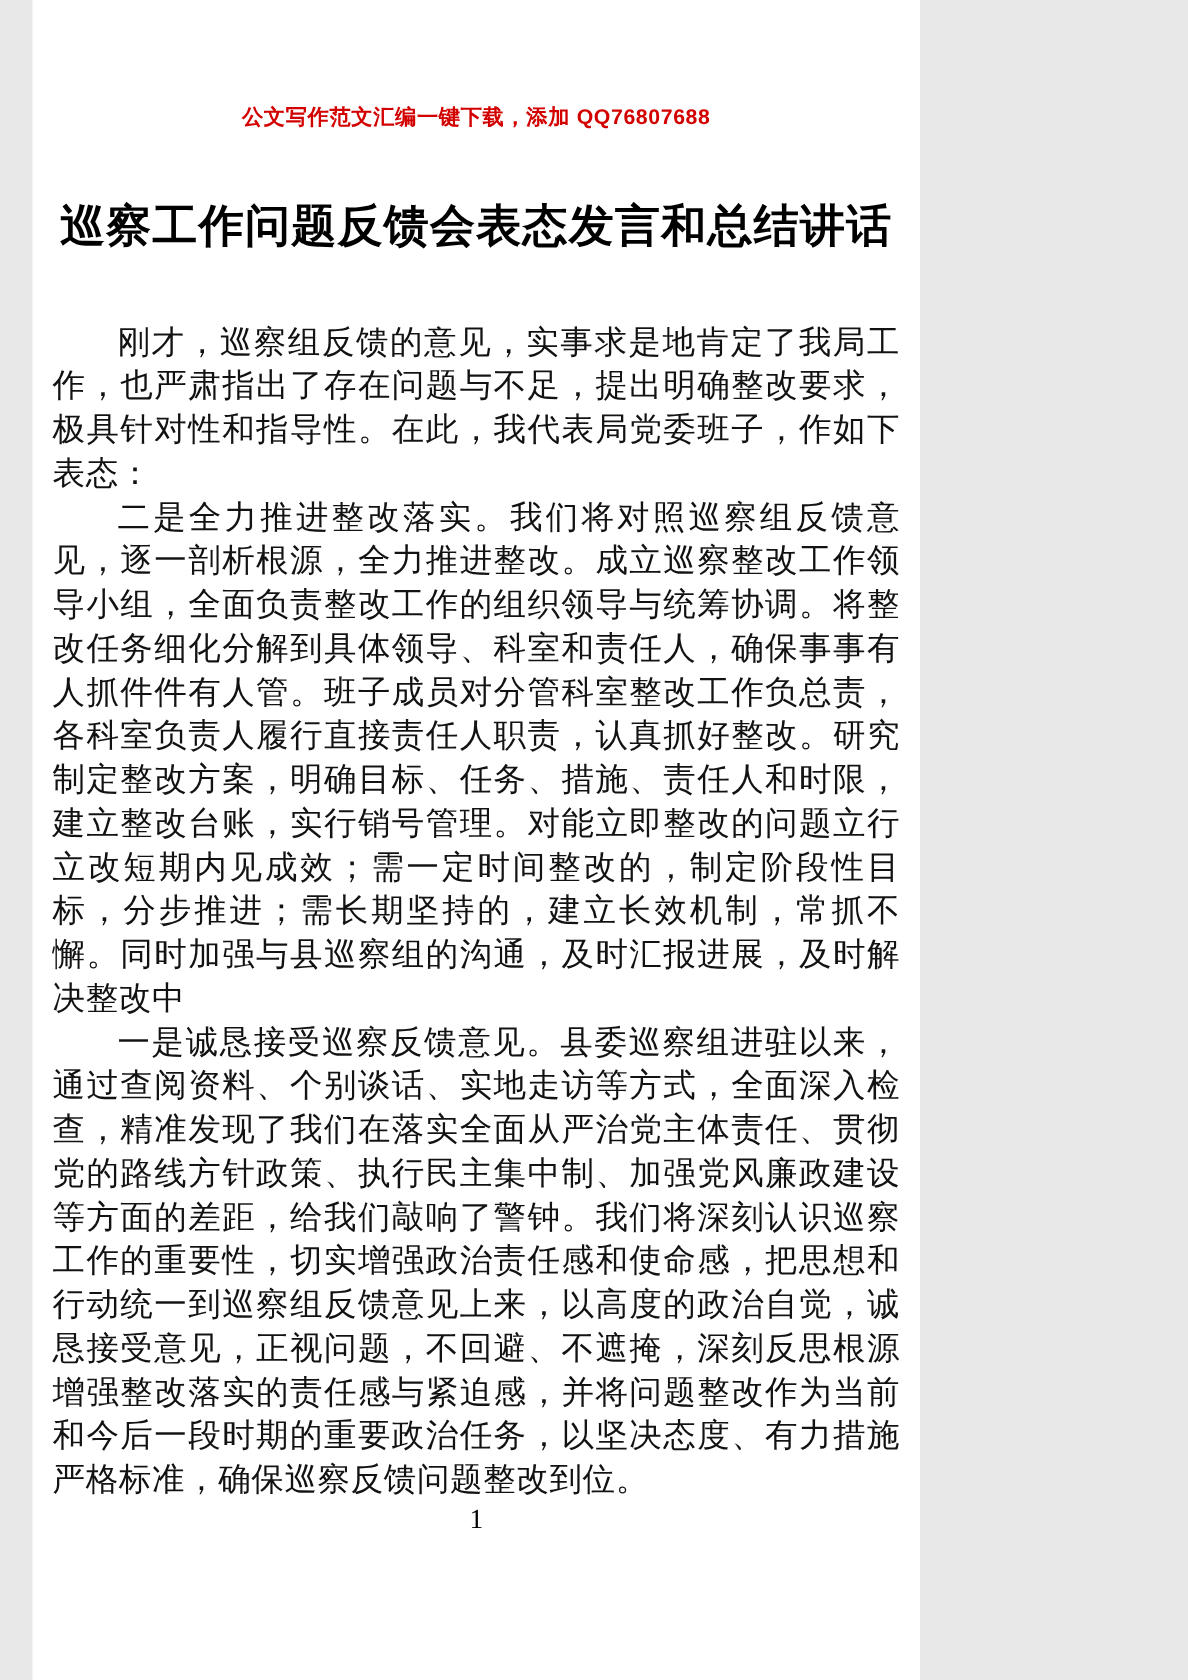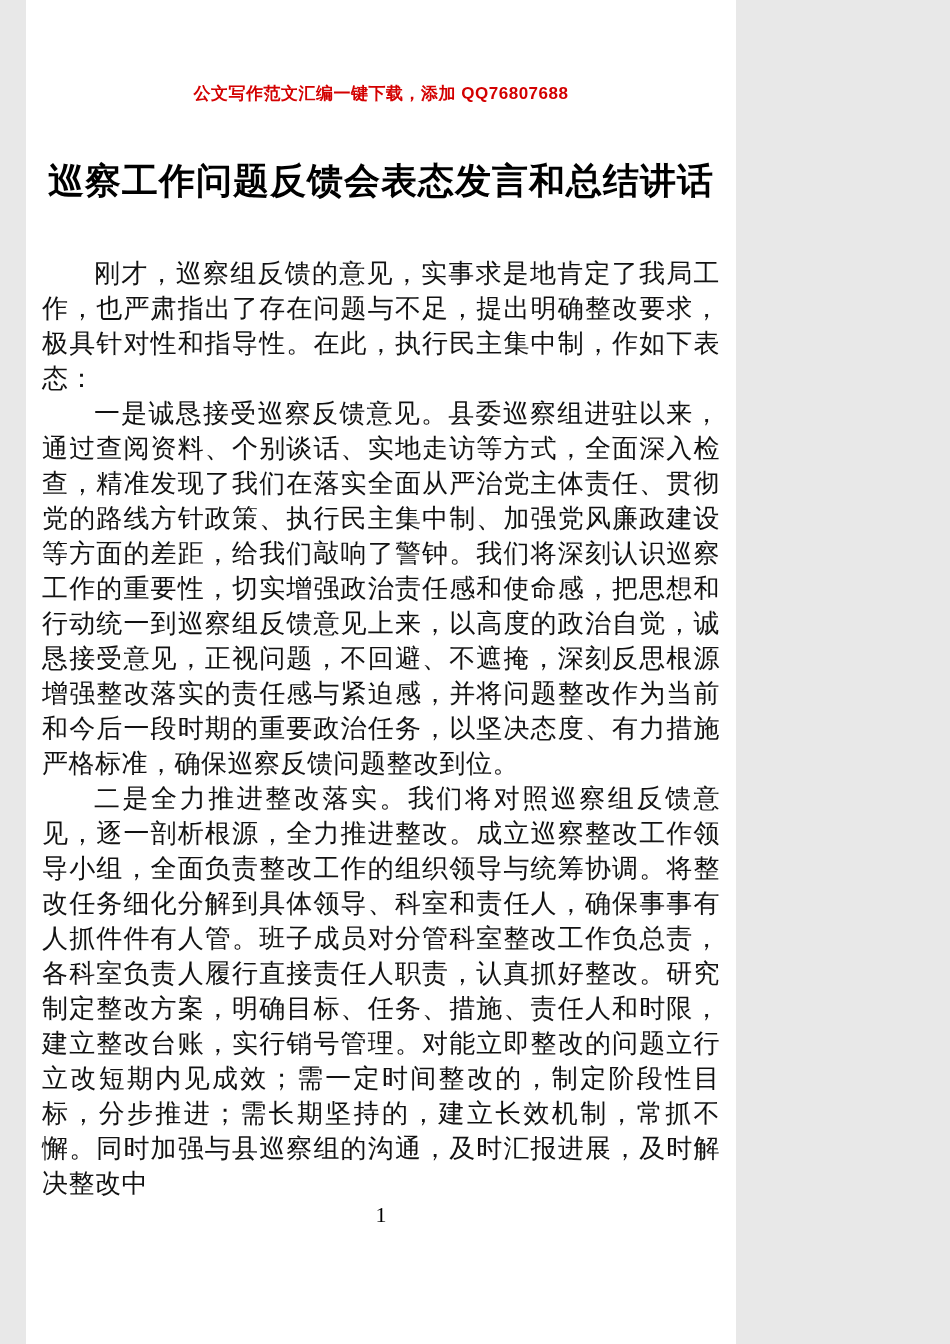--- a/index.html
+++ b/index.html
@@ -70,21 +70,21 @@
 <body>
 
 <div class="screen">
   <div class="page">
 
     <div class="notice">公文写作范文汇编一键下载，添加 QQ76807688</div>
 
     <h1 class="doc-title">巡察工作问题反馈会表态发言和总结讲话</h1>
 
     <div class="content">
-      <p>刚才，巡察组反馈的意见，实事求是地肯定了我局工作，也严肃指出了存在问题与不足，提出明确整改要求，极具针对性和指导性。在此，执行民主集中制，作如下表态：</p>
+      <p>刚才，巡察组反馈的意见，实事求是地肯定了我局工作，也严肃指出了存在问题与不足，提出明确整改要求，极具针对性和指导性。在此，我代表局党委班子，作如下表态：</p>
+      <p>二是全力推进整改落实。我们将对照巡察组反馈意见，逐一剖析根源，全力推进整改。成立巡察整改工作领导小组，全面负责整改工作的组织领导与统筹协调。将整改任务细化分解到具体领导、科室和责任人，确保事事有人抓件件有人管。班子成员对分管科室整改工作负总责，各科室负责人履行直接责任人职责，认真抓好整改。研究制定整改方案，明确目标、任务、措施、责任人和时限，建立整改台账，实行销号管理。对能立即整改的问题立行立改短期内见成效；需一定时间整改的，制定阶段性目标，分步推进；需长期坚持的，建立长效机制，常抓不懈。同时加强与县巡察组的沟通，及时汇报进展，及时解决整改中</p>
       <p>一是诚恳接受巡察反馈意见。县委巡察组进驻以来，通过查阅资料、个别谈话、实地走访等方式，全面深入检查，精准发现了我们在落实全面从严治党主体责任、贯彻党的路线方针政策、执行民主集中制、加强党风廉政建设等方面的差距，给我们敲响了警钟。我们将深刻认识巡察工作的重要性，切实增强政治责任感和使命感，把思想和行动统一到巡察组反馈意见上来，以高度的政治自觉，诚恳接受意见，正视问题，不回避、不遮掩，深刻反思根源增强整改落实的责任感与紧迫感，并将问题整改作为当前和今后一段时期的重要政治任务，以坚决态度、有力措施严格标准，确保巡察反馈问题整改到位。</p>
-      <p>二是全力推进整改落实。我们将对照巡察组反馈意见，逐一剖析根源，全力推进整改。成立巡察整改工作领导小组，全面负责整改工作的组织领导与统筹协调。将整改任务细化分解到具体领导、科室和责任人，确保事事有人抓件件有人管。班子成员对分管科室整改工作负总责，各科室负责人履行直接责任人职责，认真抓好整改。研究制定整改方案，明确目标、任务、措施、责任人和时限，建立整改台账，实行销号管理。对能立即整改的问题立行立改短期内见成效；需一定时间整改的，制定阶段性目标，分步推进；需长期坚持的，建立长效机制，常抓不懈。同时加强与县巡察组的沟通，及时汇报进展，及时解决整改中</p>
     </div>
 
     <div class="page-number">1</div>
 
   </div>
 </div>
 
 </body></html>

